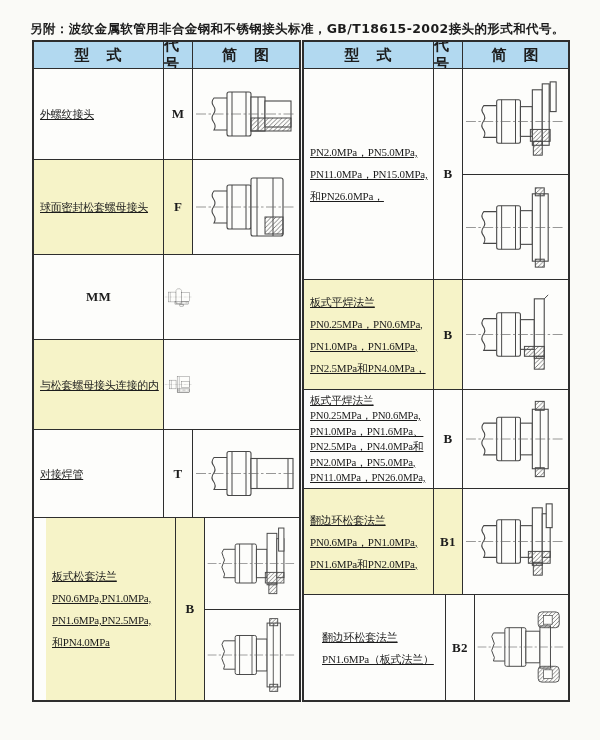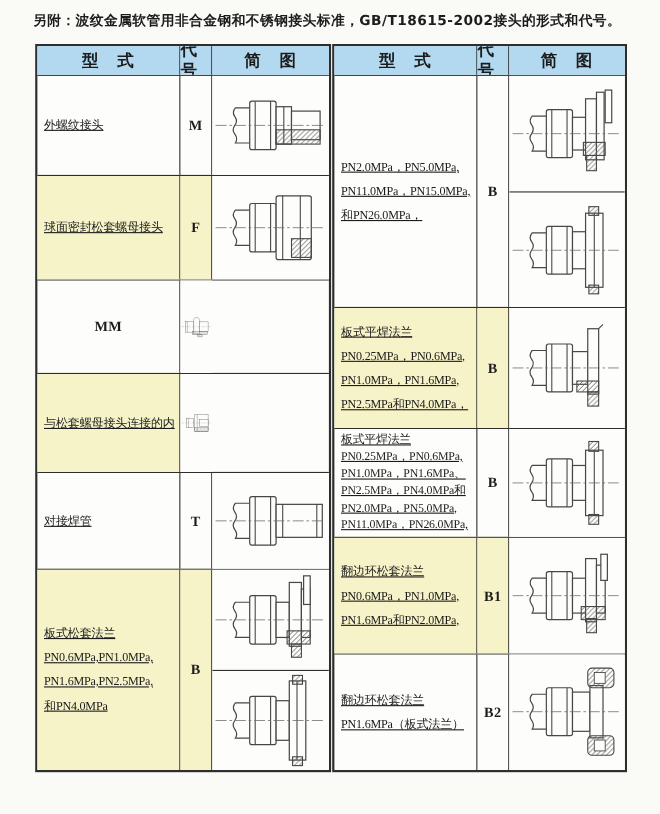--- a/index.html
+++ b/index.html
@@ -2,35 +2,35 @@
 <html><head>
 <meta charset="utf-8">
 <style>
   html,body{margin:0;padding:0;}
   body{
     width:600px;height:740px;position:relative;overflow:hidden;
     background:#fafaf7;color:#1c1c1c;
     font-family:"Liberation Serif","DejaVu Serif",serif;
   }
   .title{
-    position:absolute;left:30px;top:11px;
+    position:absolute;left:30px;top:21px;
     font-family:"DejaVu Sans","Liberation Sans",sans-serif;
     font-weight:700;font-size:12.5px;letter-spacing:.4px;white-space:nowrap;
   }
   .ftable{
     position:absolute;top:40px;border:2px solid var(--border);
     background:#fdfdfb;
   }
   #table-left{left:32px;width:265px;}
   #table-right{left:302px;width:264px;}
   .row{
     display:grid;grid-template-columns:130px 29px 1fr;
     box-sizing:border-box;border-bottom:1px solid var(--border);
   }
-  .row:last-child{border-bottom:none;}
+  .row:last-child{border-bottom:none;margin-left:12px;}
   .cell{box-sizing:border-box;border-right:1px solid var(--border);overflow:hidden;min-width:0;}
   .cell:last-child{border-right:none;}
   .header-row .cell{
     background:var(--header-bg);
     display:flex;align-items:center;justify-content:center;
     font-family:"DejaVu Sans","Liberation Sans",sans-serif;
     font-weight:700;font-size:15px;letter-spacing:1px;
   }
   .type{display:flex;align-items:center;padding:3px 2px 3px 6px;text-decoration:underline;}
   .tline{font-size:11px;line-height:22px;white-space:nowrap;letter-spacing:-.2px;}

